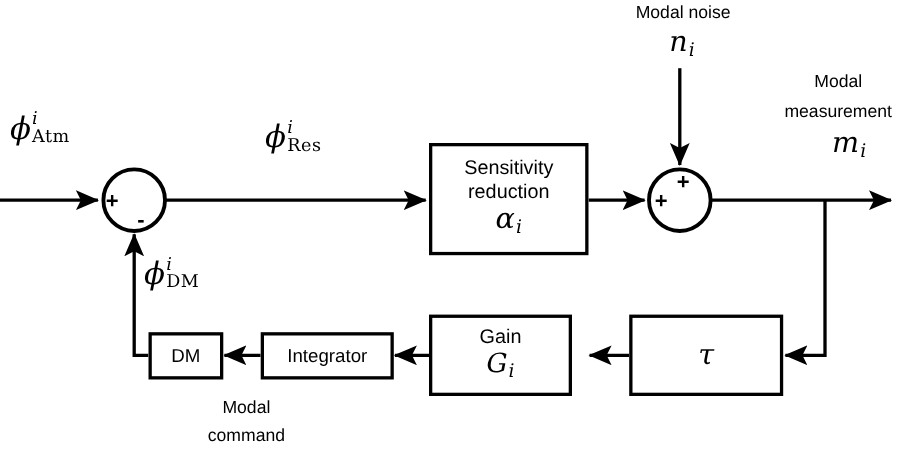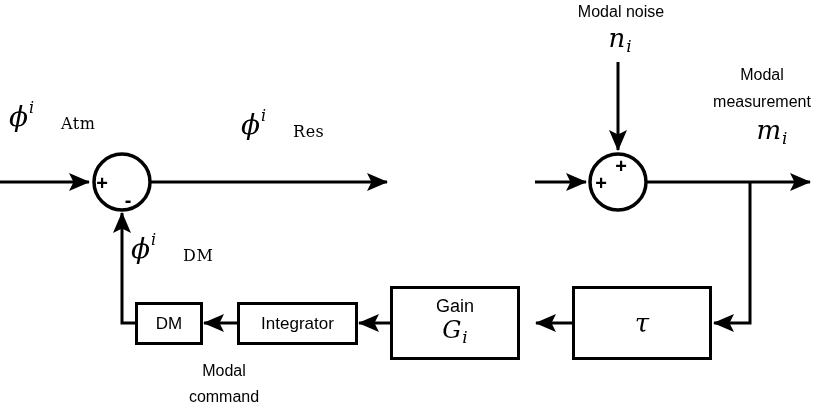--- a/index.html
+++ b/index.html
@@ -38,21 +38,21 @@
   .blabel-sm { font-size: 17px; line-height: 19px; }
 
   .math { font-family: "DejaVu Serif", serif; font-style: italic; }
   .msym { font-size: 26px; line-height: 29px; }
   .msym-lg { font-size: 28px; line-height: 36px; }
   .isub { font-style: italic; font-size: 17px; vertical-align: -5px; margin-left: 1px; }
 
   .phigroup { position: absolute; display: flex; align-items: flex-start; z-index: 3; }
   .stack { display: inline-flex; flex-direction: column; margin-left: 1px; margin-top: 1px; }
   .msup { font-style: italic; font-size: 16px; line-height: 15px; }
-  .msub-rm { font-style: normal; font-size: 16px; line-height: 17px; letter-spacing: 0.5px; margin-left: 32px; }
+  .msub-rm { font-style: normal; font-size: 16px; line-height: 17px; letter-spacing: 0.5px; }
 
   .caption { position: absolute; font-size: 16px; line-height: 27px; text-align: center; white-space: nowrap; transform: translateX(-50%); z-index: 3; }
   .caption-tight { line-height: 26px; }
 
   .symlabel { position: absolute; transform: translateX(-50%); z-index: 3; white-space: nowrap; }
 
   .sign {
     position: absolute;
     transform: translate(-50%, -50%);
     font-size: 20px;
@@ -137,20 +137,27 @@
   </div>
   <div class="symlabel math msym" style="left:772px; top:116px;">
     <span>m</span><span class="isub">i</span>
   </div>
 
   <div class="caption caption-tight" style="left:224px; top:358px;">
     <div>Modal</div>
     <div>command</div>
   </div>
 
+  <div class="box box-sensitivity">
+    <div class="blabel">Sensitivity</div>
+    <div class="blabel">reduction</div>
+    <div class="math msym">
+      <span>α</span><span class="isub">i</span>
+    </div>
+  </div>
 
   <div class="box box-gain">
     <div class="blabel">Gain</div>
     <div class="math" style="font-size:24px; line-height:27px;text-align:center;">
       <span>G</span><span class="isub">i</span>
     </div>
   </div>
 
   <div class="box box-latency">
     <div class="math msym">τ</div>

